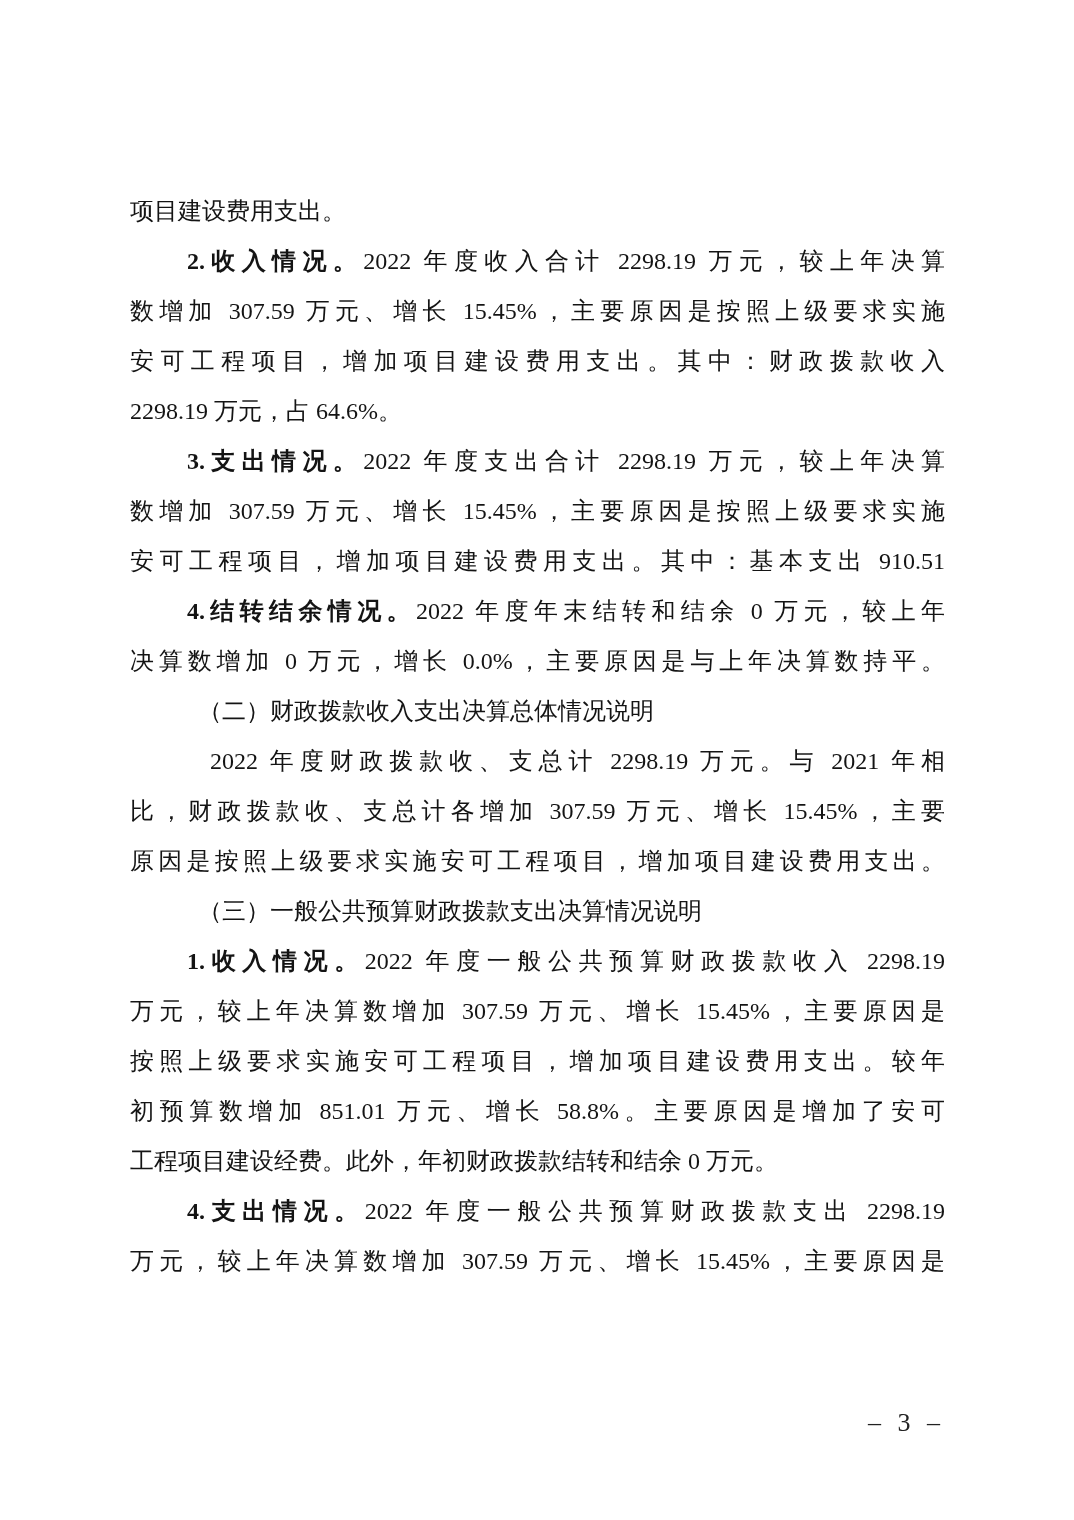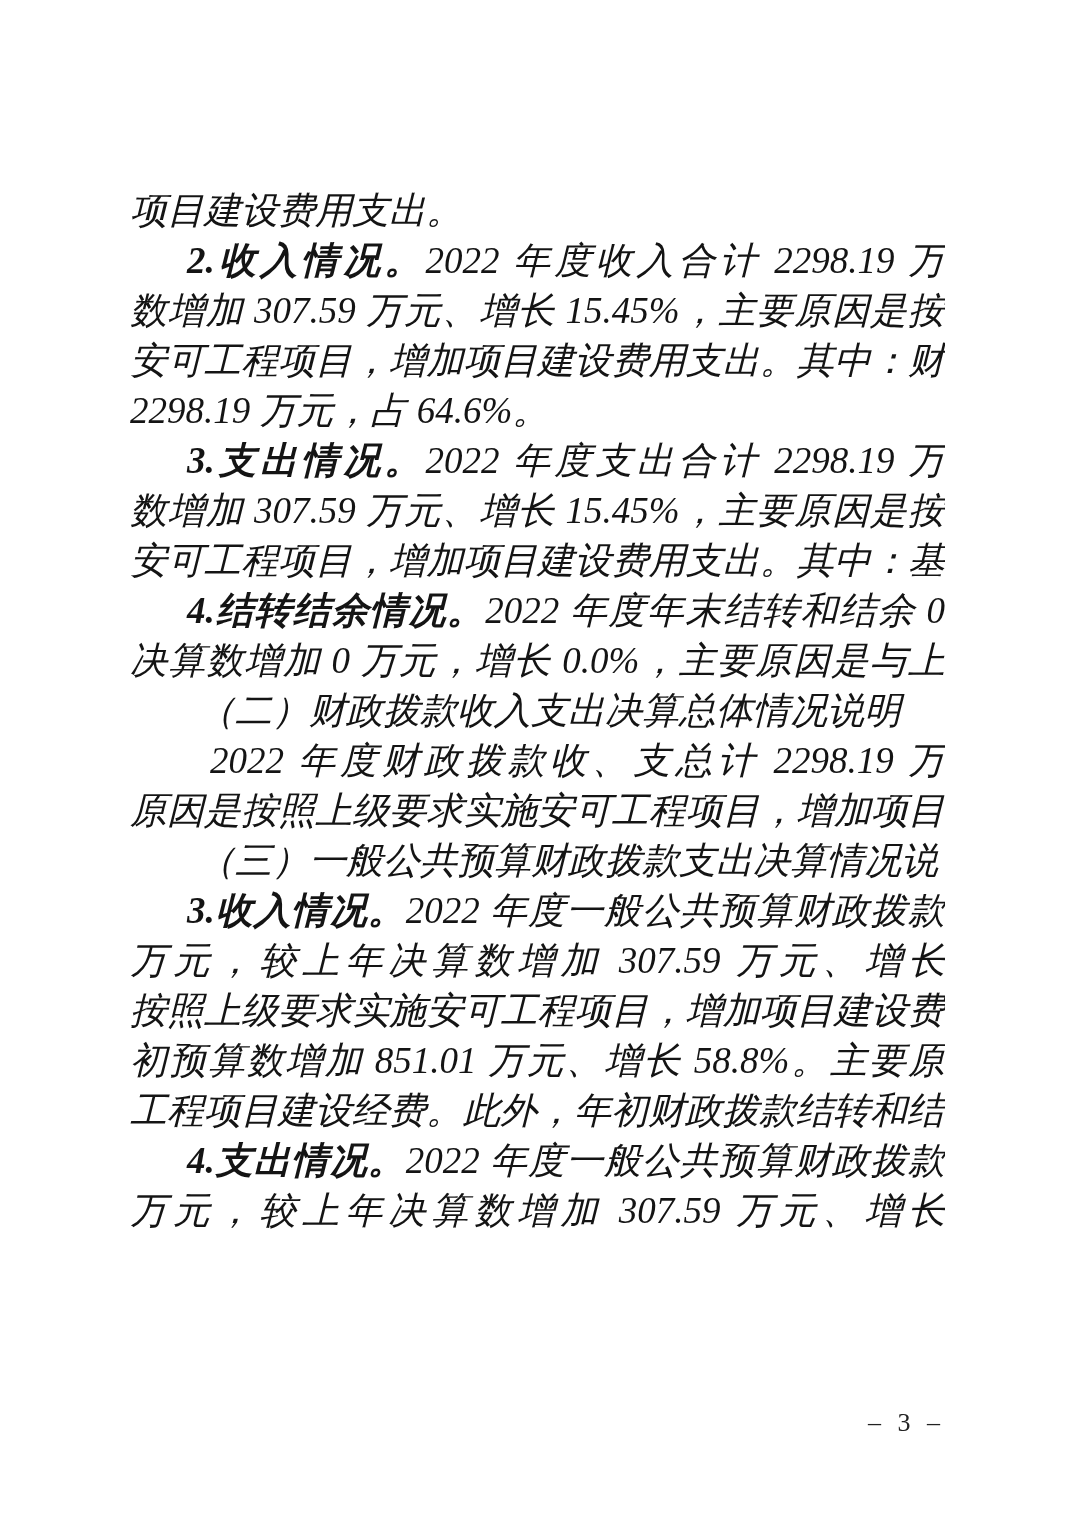--- a/index.html
+++ b/index.html
@@ -18,23 +18,22 @@
   }
   .doc-body {
     position: absolute;
     left: 130px;
     top: 186px;
     width: 815px;
   }
   .line {
     height: 50px;
     line-height: 50px;
-    font-size: 37px;
+    font-size: 24px;
     overflow: hidden;
-    font-style: italic;
   }
   .line.justify {
     text-align: justify;
     text-align-last: justify;
     text-justify: inter-character;
   }
   .bold { font-weight: 700; }
   .page-number {
     position: absolute;
     left: 0;
@@ -67,27 +66,28 @@
       </div>
       <div class="paragraph">
         <div class="line justify" style="padding-left: 57px;"><span class="bold">4.结转结余情况。</span>2022 年度年末结转和结余 0 万元，较上年</div>
         <div class="line justify">决算数增加 0 万元，增长 0.0%，主要原因是与上年决算数持平。</div>
       </div>
       <div class="paragraph">
         <div class="line" style="padding-left: 68px;">（二）财政拨款收入支出决算总体情况说明</div>
       </div>
       <div class="paragraph">
         <div class="line justify" style="padding-left: 80px;">2022 年度财政拨款收、支总计 2298.19 万元。与 2021 年相</div>
+        <div class="line justify">比，财政拨款收、支总计各增加 307.59 万元、增长 15.45%，主要</div>
         <div class="line justify">原因是按照上级要求实施安可工程项目，增加项目建设费用支出。</div>
       </div>
       <div class="paragraph">
         <div class="line" style="padding-left: 68px;">（三）一般公共预算财政拨款支出决算情况说明</div>
       </div>
       <div class="paragraph">
-        <div class="line justify" style="padding-left: 57px;"><span class="bold">3.收入情况。</span>2022 年度一般公共预算财政拨款收入 2298.19</div>
+        <div class="line justify" style="padding-left: 57px;"><span class="bold">1.收入情况。</span>2022 年度一般公共预算财政拨款收入 2298.19</div>
         <div class="line justify">万元，较上年决算数增加 307.59 万元、增长 15.45%，主要原因是</div>
         <div class="line justify">按照上级要求实施安可工程项目，增加项目建设费用支出。较年</div>
         <div class="line justify">初预算数增加 851.01 万元、增长 58.8%。主要原因是增加了安可</div>
         <div class="line">工程项目建设经费。此外，年初财政拨款结转和结余 0 万元。</div>
       </div>
       <div class="paragraph">
         <div class="line justify" style="padding-left: 57px;"><span class="bold">4.支出情况。</span>2022 年度一般公共预算财政拨款支出 2298.19</div>
         <div class="line justify">万元，较上年决算数增加 307.59 万元、增长 15.45%，主要原因是</div>
       </div>
     </div>

